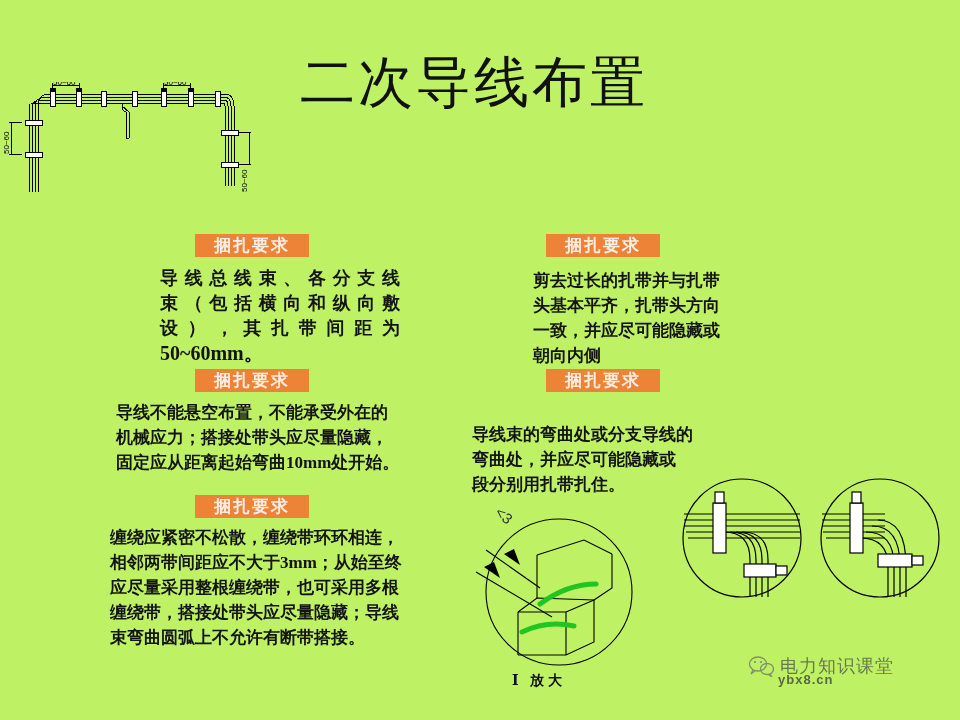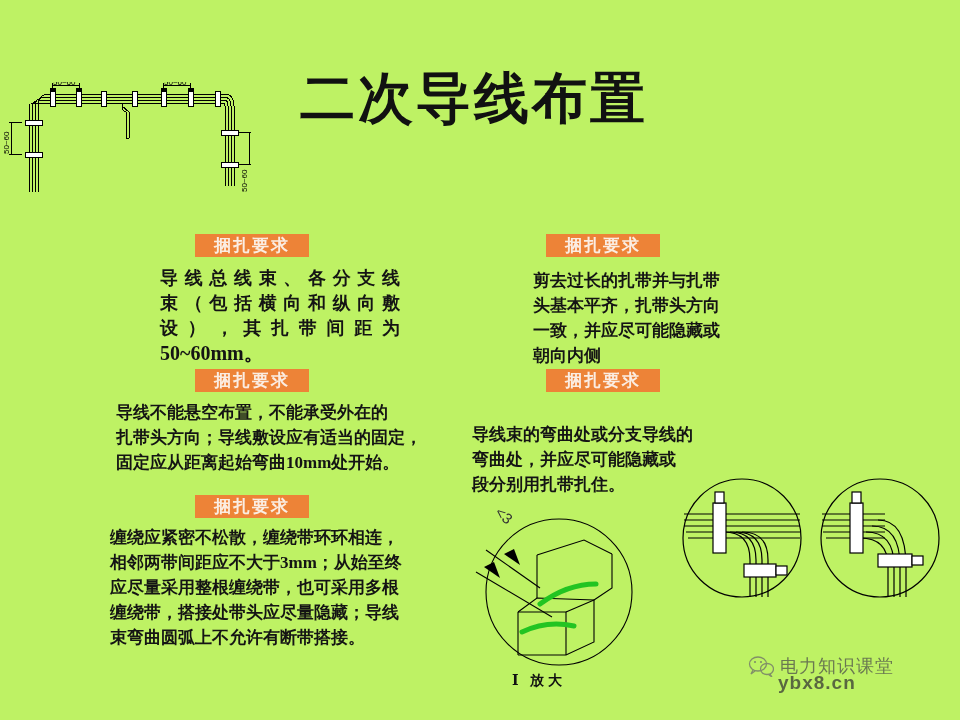--- a/index.html
+++ b/index.html
@@ -14,28 +14,28 @@
     height: 720px;
     background: #bef264;
     overflow: hidden;
     font-family: "Liberation Serif", "DejaVu Serif", serif;
   }
 
   
   .slide-title {
     position: absolute;
     left: 300px;
-    top: 68px;
+    top: 52px;
     width: 420px;
     font-family: "Liberation Serif", "DejaVu Serif", serif;
     font-size: 55px;
     line-height: 62px;
     letter-spacing: 3px;
     color: #111111;
-    font-weight: 700;
+    font-weight: 400;
     white-space: nowrap;
   }
 
   
   .badge {
     position: absolute;
     display: flex;
     align-items: flex-end;
     height: 30px;
   }
@@ -154,21 +154,21 @@
     font-size: 18px;
     color: #4a4a4a;
     letter-spacing: 1px;
     white-space: nowrap;
   }
   #watermark .wm-sub {
     position: absolute;
     left: 30px;
     top: 18px;
     font-family: "Liberation Sans", "DejaVu Sans", sans-serif;
-    font-size: 19px;
+    font-size: 13px;
     font-weight: 700;
     color: #333333;
     letter-spacing: 1px;
   }
 </style>
 </head>
 <body>
 
 <div id="page">
 
@@ -277,21 +277,21 @@
     <div class="badge-bar1"></div>
     <div class="badge-gap"></div>
     <div class="badge-bar2"></div>
     <div class="badge-body">
       <span class="badge-label">捆扎要求</span>
     </div>
   </div>
 
   <div class="para p3">
     <p>导线不能悬空布置，不能承受外在的</p>
-    <p>扎带头方向；导线敷设应有适当的固定，</p>
+    <p>机械应力；搭接处带头应尽量隐藏，</p>
     <p>固定应从距离起始弯曲10mm处开始。</p>
   </div>
 
   <div class="badge" style="left:531px; top:362px;">
     <div class="badge-bar1"></div>
     <div class="badge-gap"></div>
     <div class="badge-bar2"></div>
     <div class="badge-body">
       <span class="badge-label">捆扎要求</span>
     </div>

